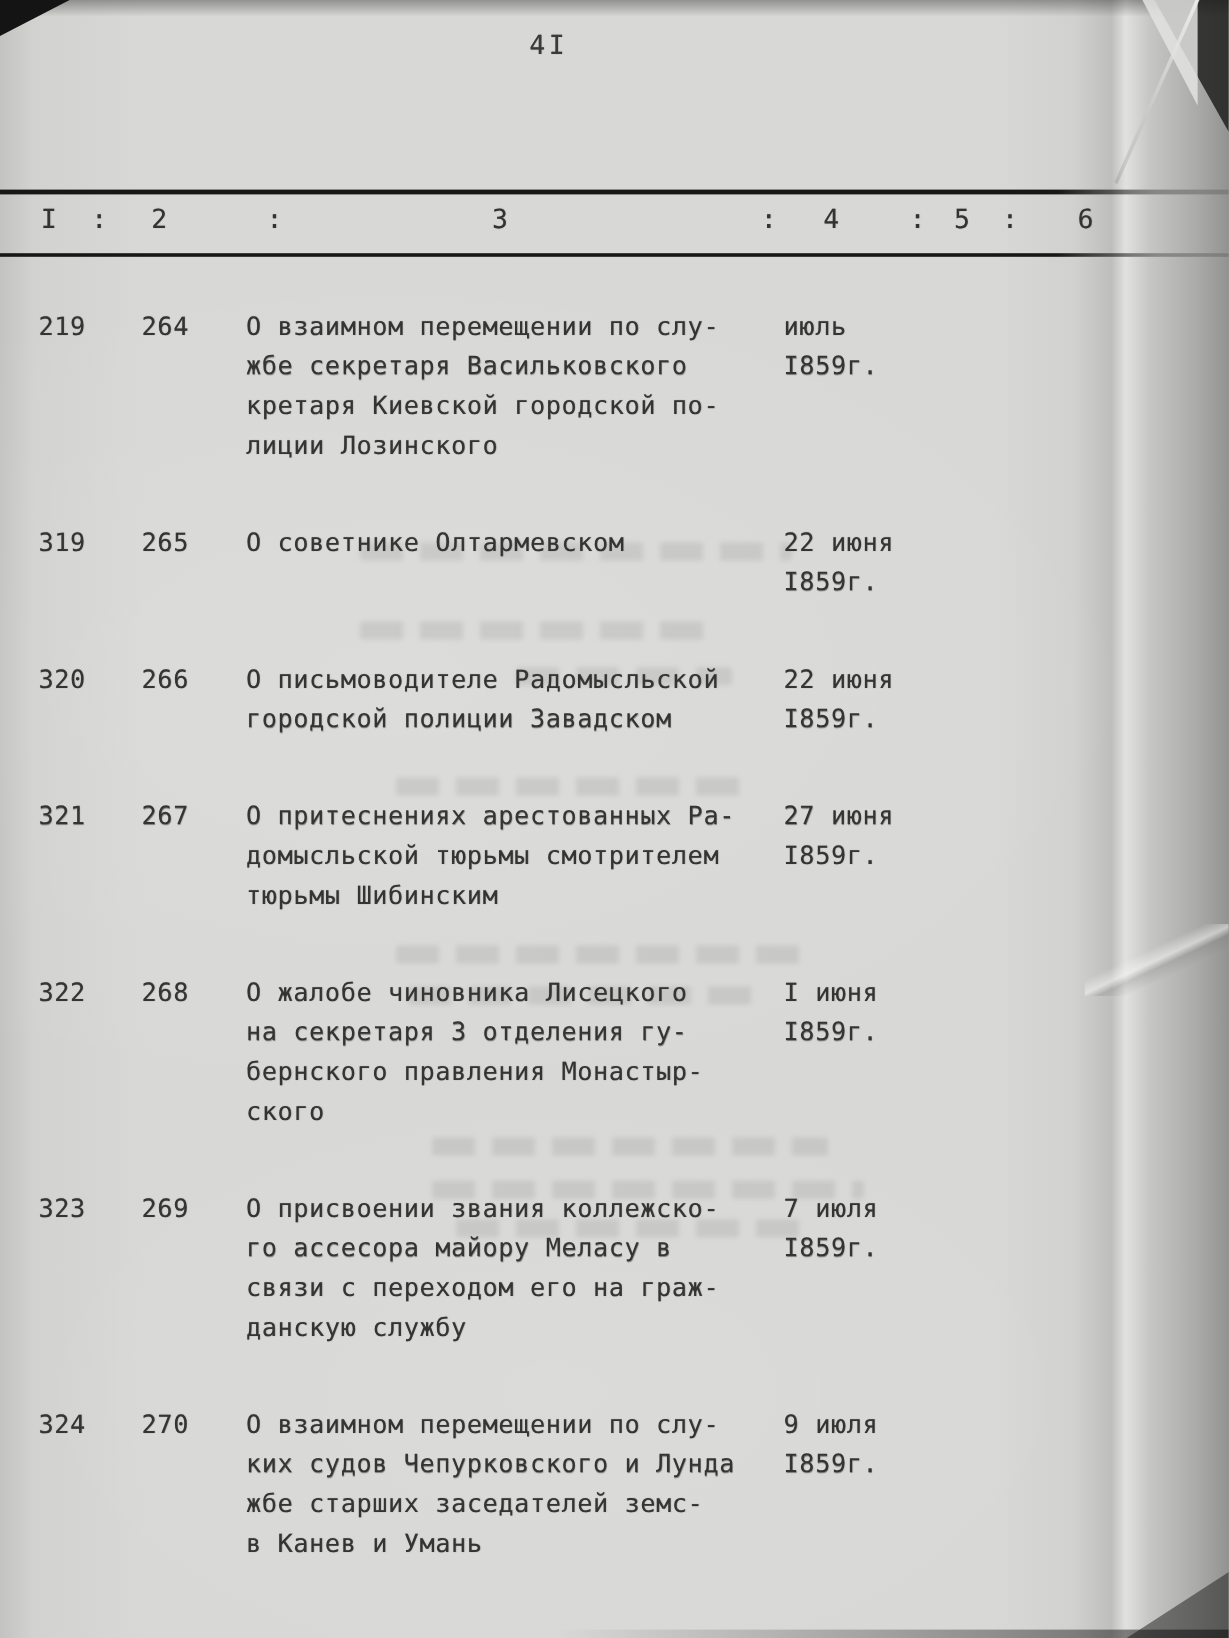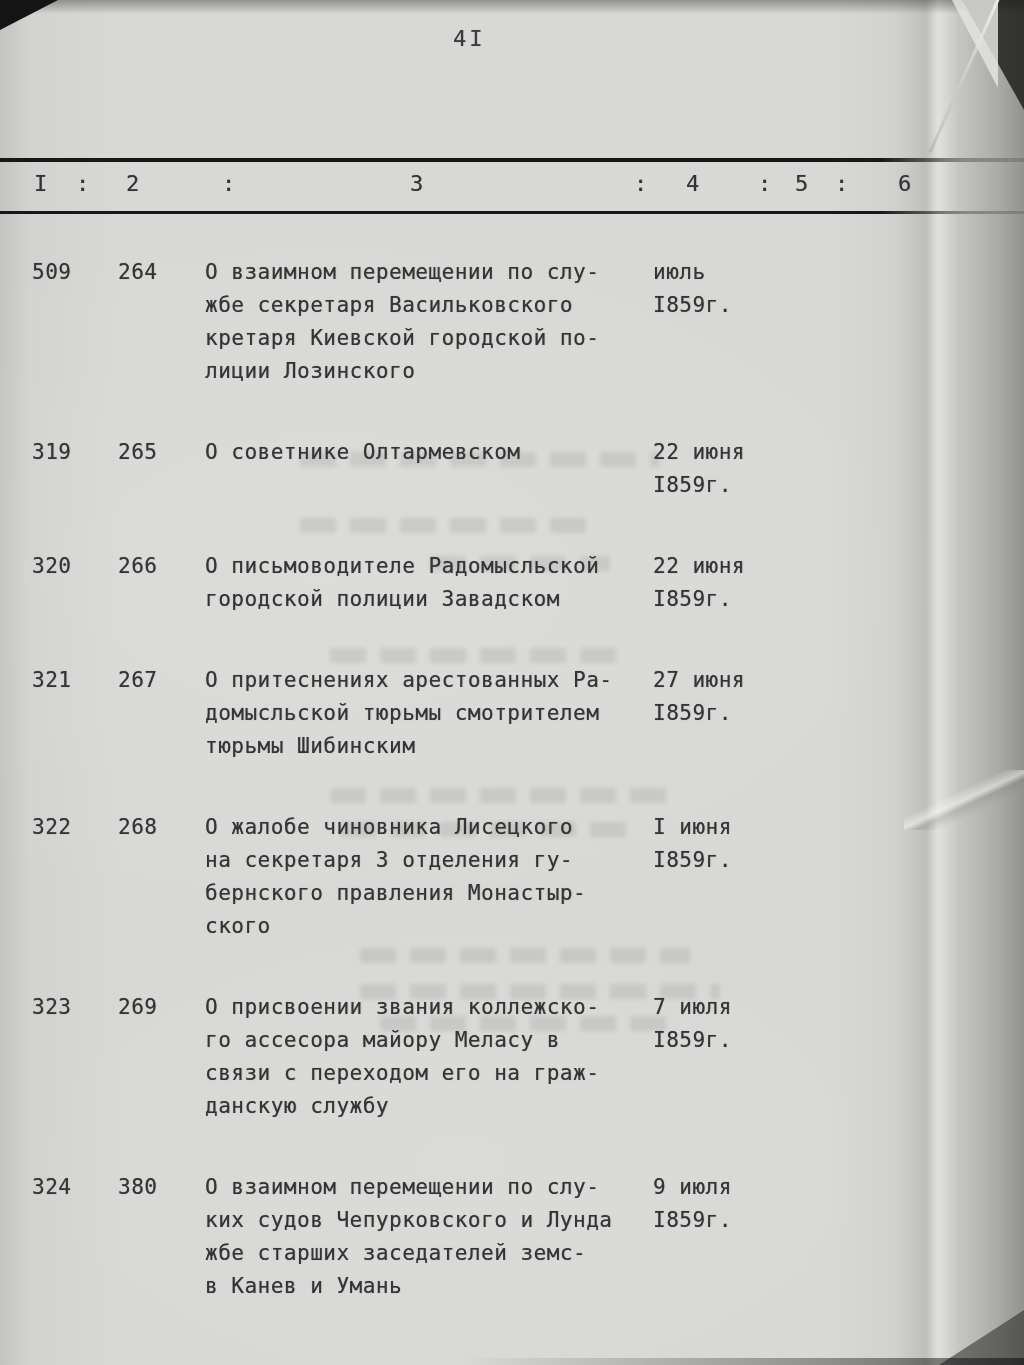--- a/index.html
+++ b/index.html
@@ -55,21 +55,20 @@
   }
   .crease-mid {
     position: absolute; top: 770px; right: 0; width: 120px; height: 60px;
     background: linear-gradient(155deg, transparent 40%, rgba(250,250,248,0.5) 50%, rgba(120,120,118,0.25) 56%, transparent 66%);
   }
   .page-number {
     position: absolute; top: 26px; left: 441px;
     font-size: 22px; letter-spacing: 3px;
     color: #3a3a3a;
     text-shadow: 0.3px 0.3px 0.7px rgba(40,40,40,0.55);
-    margin-left: 12px;
   }
   .rule {
     position: absolute; left: 0; width: 100%;
     background: linear-gradient(90deg, #171717 0%, #171717 86%, rgba(23,23,23,0.35) 94%, rgba(23,23,23,0.18) 100%);
   }
   .rule-top { top: 158px; height: 4px; }
   .rule-mid { top: 211px; height: 3px; }
   .header-row {
     position: absolute; top: 171px; left: 0; width: 100%; height: 38px;
     font-size: 22px; letter-spacing: 1px;
@@ -131,21 +130,21 @@
       <span style="left: 686px;">4</span>
       <span style="left: 758px;">:</span>
       <span style="left: 795px;">5</span>
       <span style="left: 835px;">:</span>
       <span style="left: 898px;">6</span>
     </div>
   <div class="rule rule-mid"></div>
 
   <div class="rows">
       <div class="row">
-        <div class="c1">509</div>
+        <div class="c1">219</div>
         <div class="c2">264</div>
         <div class="c3">
           <div>О взаимном перемещении по слу-</div>
           <div>жбе секретаря Васильковского</div>
           <div>кретаря Киевской городской по-</div>
           <div>лиции Лозинского</div>
         </div>
         <div class="c4">
           <div>июль</div>
           <div>I859г.</div>
@@ -210,21 +209,21 @@
           <div>связи с переходом его на граж-</div>
           <div>данскую службу</div>
         </div>
         <div class="c4">
           <div>7 июля</div>
           <div>I859г.</div>
         </div>
       </div>
       <div class="row">
         <div class="c1">324</div>
-        <div class="c2">380</div>
+        <div class="c2">270</div>
         <div class="c3">
           <div>О взаимном перемещении по слу-</div>
           <div>ких судов Чепурковского и Лунда</div>
           <div>жбе старших заседателей земс-</div>
           <div>в Канев и Умань</div>
         </div>
         <div class="c4">
           <div>9 июля</div>
           <div>I859г.</div>
         </div>

